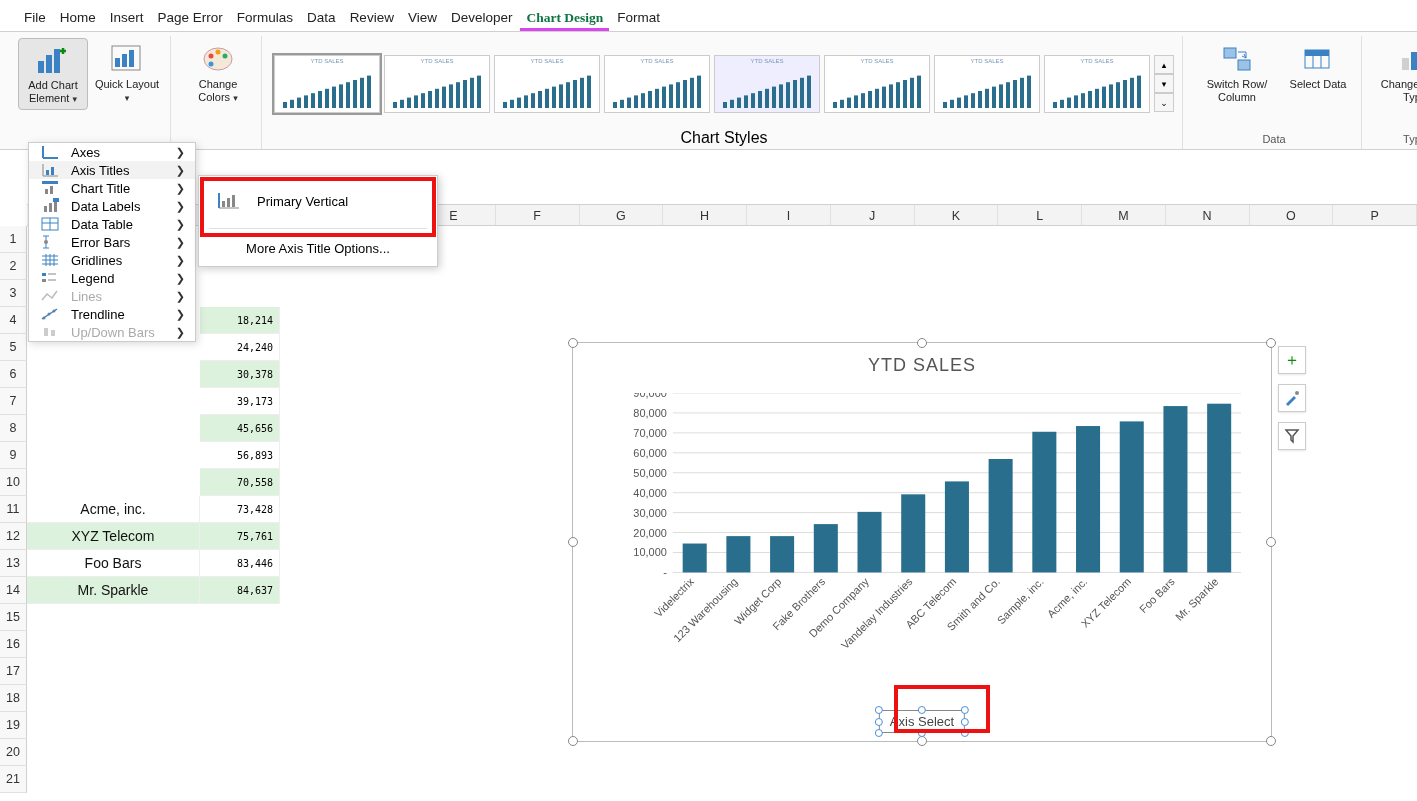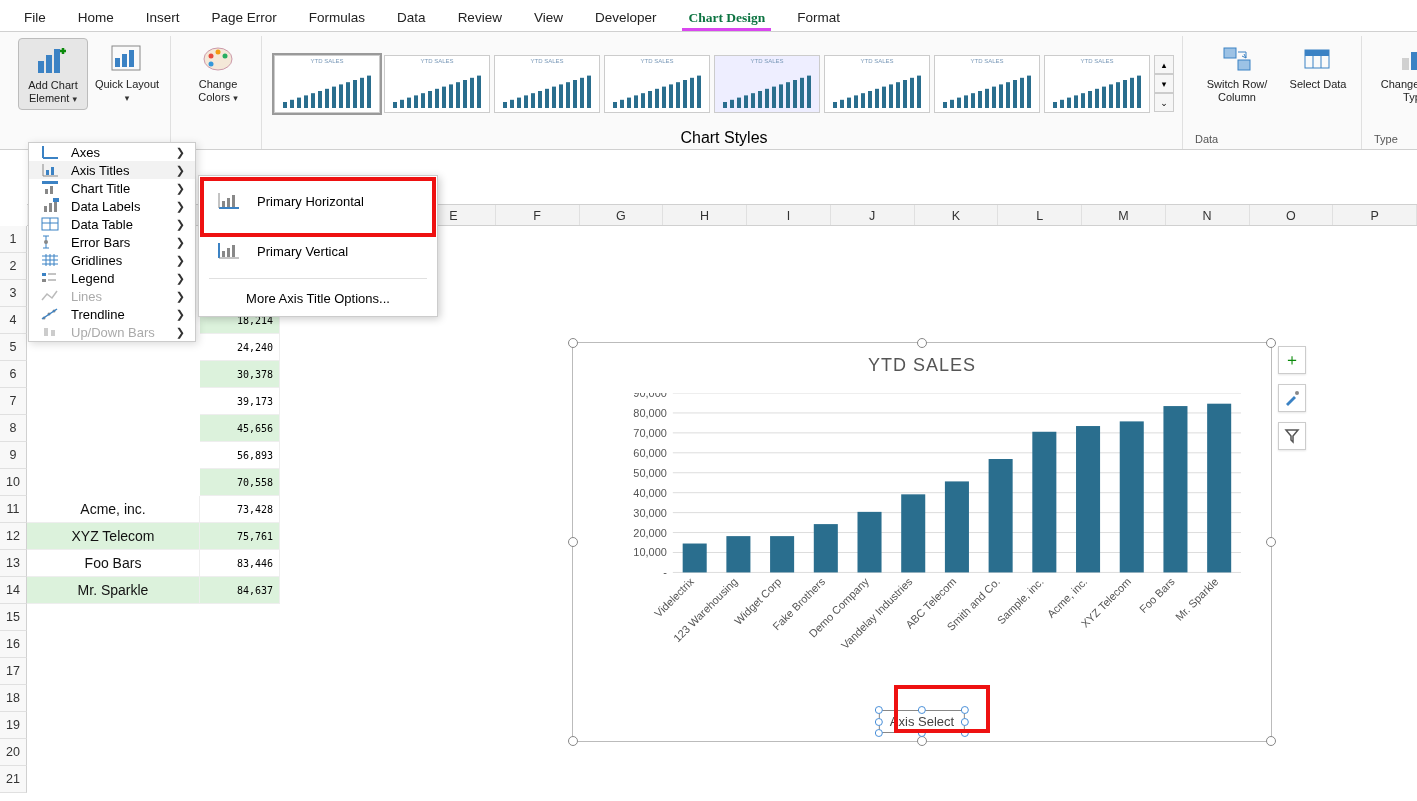--- a/index.html
+++ b/index.html
@@ -1,23 +1,23 @@
 <!DOCTYPE html>
 <html><head>
 <meta charset="utf-8">
 <style>
 * { margin: 0; padding: 0; box-sizing: border-box; font-family: "Segoe UI", sans-serif; }
 body { background: #fff; width: 1417px; height: 801px; overflow: hidden; position: relative; }
 
-.ribbon-tabs { display: flex; gap: 20px; padding: 6px 18px 0; border-bottom: 1px solid #d0d0d0; font-size: 13.5px; height: 32px; }
+.ribbon-tabs { display: flex; gap: 2px; padding: 6px 18px 0; border-bottom: 1px solid #d0d0d0; font-size: 13.5px; height: 32px; }
 .ribbon-tabs .tab { padding: 4px 6px; cursor: pointer; color: #222; }
 .ribbon-tabs .tab.active { color: #0d7442; border-bottom: 3px solid #d946ef; font-weight: 600; font-family: Liberation Serif, serif; }
 
 .ribbon-panel { display: flex; align-items: flex-start; height: 118px; border-bottom: 1px solid #d0d0d0; padding: 4px 10px 0; gap: 4px; background: #fafafa; }
-.ribbon-group { display: flex; flex-direction: column; align-items: flex-start; height: 100%; padding: 2px 8px; border-right: 1px solid #e0e0e0; }
+.ribbon-group { display: flex; flex-direction: column; align-items: center; height: 100%; padding: 2px 8px; border-right: 1px solid #e0e0e0; }
 .ribbon-group .buttons { display: flex; gap: 4px; flex: 1; align-items: flex-start; }
 .ribbon-group .label { font-size: 11px; color: #555; margin-bottom: 2px; }
 .ribbon-btn { display: flex; flex-direction: column; align-items: center; justify-content: flex-start; width: 70px; padding: 4px 2px; border-radius: 4px; cursor: pointer; }
 .ribbon-btn.active { background: #e6e6e6; border: 1px solid #bcbcbc; }
 .ribbon-btn .icon { width: 34px; height: 34px; display: flex; align-items: center; justify-content: center; margin-bottom: 2px; }
 .ribbon-btn .text { font-size: 11px; text-align: center; line-height: 1.2; color: #222; }
 .ribbon-btn .caret { font-size: 9px; color: #333; }
 
 .chart-styles-row { display: flex; gap: 4px; align-items: center; flex: 1; }
 .style-thumb { width: 106px; height: 58px; border: 1px solid #ccc; background: #fff; position: relative; cursor: pointer; overflow: hidden; }
@@ -594,32 +594,20 @@
         </svg>
       </div>
       <span>Up/Down Bars</span>
       <span class="arrow">❯</span>
     </div>
   </div>
 <div class="dropdown-menu2">
   <div class="mitem">
     <div class="ic">
         <svg width="26" height="20">
-          <line x1="3" y1="17" x2="23" y2="17" stroke="#3b82c4" stroke-width="2"></line>
-          <line x1="3" y1="2" x2="3" y2="17" stroke="#888"></line>
-          <rect x="6" y="10" width="3" height="6" fill="#888"></rect>
-          <rect x="11" y="7" width="3" height="9" fill="#888"></rect>
-          <rect x="16" y="4" width="3" height="12" fill="#888"></rect>
-        </svg>
-      </div>
-    <span>Primary Horizontal</span>
-  </div>
-  <div class="mitem">
-    <div class="ic">
-        <svg width="26" height="20">
           <line x1="3" y1="2" x2="3" y2="17" stroke="#3b82c4" stroke-width="2"></line>
           <line x1="3" y1="17" x2="23" y2="17" stroke="#888"></line>
           <rect x="6" y="10" width="3" height="6" fill="#888"></rect>
           <rect x="11" y="7" width="3" height="9" fill="#888"></rect>
           <rect x="16" y="4" width="3" height="12" fill="#888"></rect>
         </svg>
       </div>
     <span>Primary Vertical</span>
   </div>
   <div class="divider"></div>

